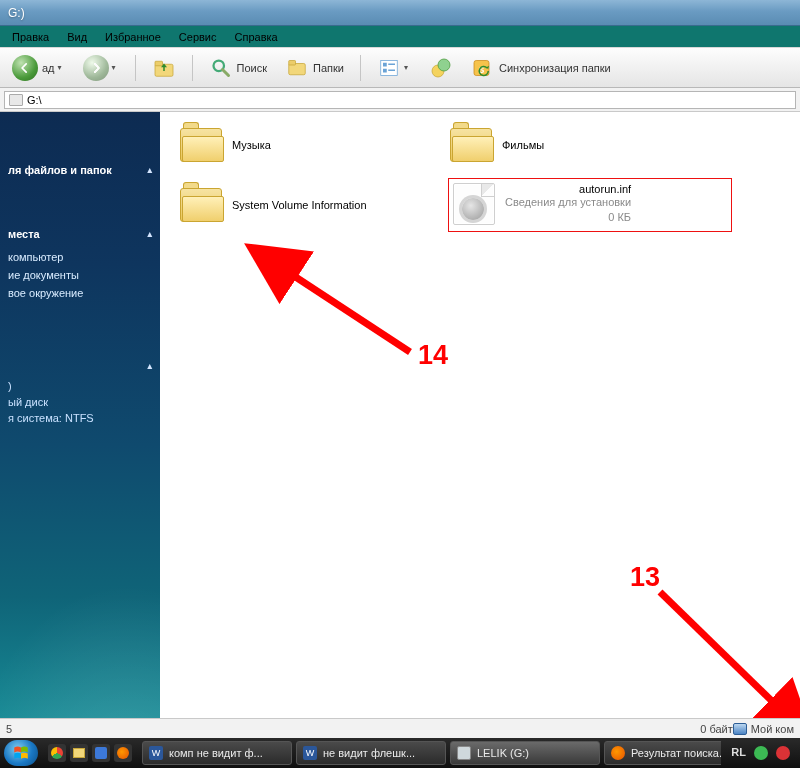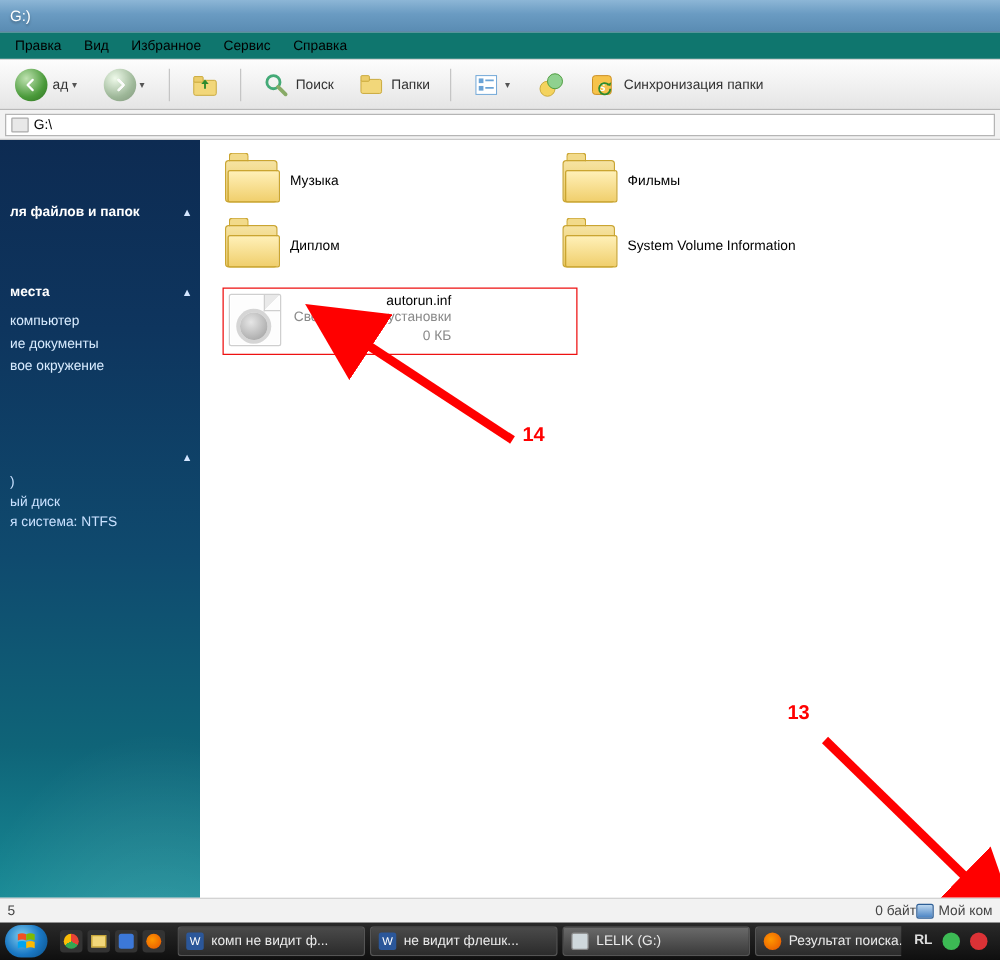--- a/index.html
+++ b/index.html
@@ -63,21 +63,21 @@
   .ql .q { width:18px; height:18px; border-radius:3px; background:#333; display:flex; align-items:center; justify-content:center; }
   .tasks { display:flex; gap:4px; flex:1; overflow:hidden; }
   .task { height:24px; min-width:150px; max-width:160px; background:linear-gradient(#4a4a4a,#2b2b2b); border:1px solid #555; border-radius:3px; display:flex; align-items:center; gap:6px; padding:0 6px; color:#eaeaea; font-size:11px; }
   .task .tico { width:14px; height:14px; border-radius:2px; }
   .task.active { background:linear-gradient(#6a6a6a,#3a3a3a); }
   .tray { display:flex; align-items:flex-start; gap:8px; padding:0 6px; color:#ddd; }
   .tray .lang { font-weight:bold; }
   .tray .dot { width:14px; height:14px; border-radius:50%; }
 
   .svg-overlay { position:absolute; inset:0; pointer-events:none; }
-  .anno-label { position:absolute; color:#f00; font-weight:bold; font-size:16px; font-family: Arial, sans-serif; }
+  .anno-label { position:absolute; color:#f00; font-weight:bold; font-size:27px; font-family: Arial, sans-serif; }
 </style>
 </head>
 <body>
 
 <div class="titlebar">
   <span class="title">G:)</span>
 </div>
 
 <div class="menubar">
   <span class="item">Правка</span>
@@ -215,28 +215,20 @@
           </div>
         <span>Музыка</span>
       </div>
       <div class="fitem">
         <div class="folder-ico">
             <div class="tab"></div>
             <div class="back"></div>
             <div class="front"></div>
           </div>
         <span>Фильмы</span>
-      </div>
-      <div class="fitem">
-        <div class="folder-ico">
-            <div class="tab"></div>
-            <div class="back"></div>
-            <div class="front"></div>
-          </div>
-        <span>Диплом</span>
       </div>
       <div class="fitem">
         <div class="folder-ico">
             <div class="tab"></div>
             <div class="back"></div>
             <div class="front"></div>
           </div>
         <span>System Volume Information</span>
       </div>
       <div class="autorun-wrap">

